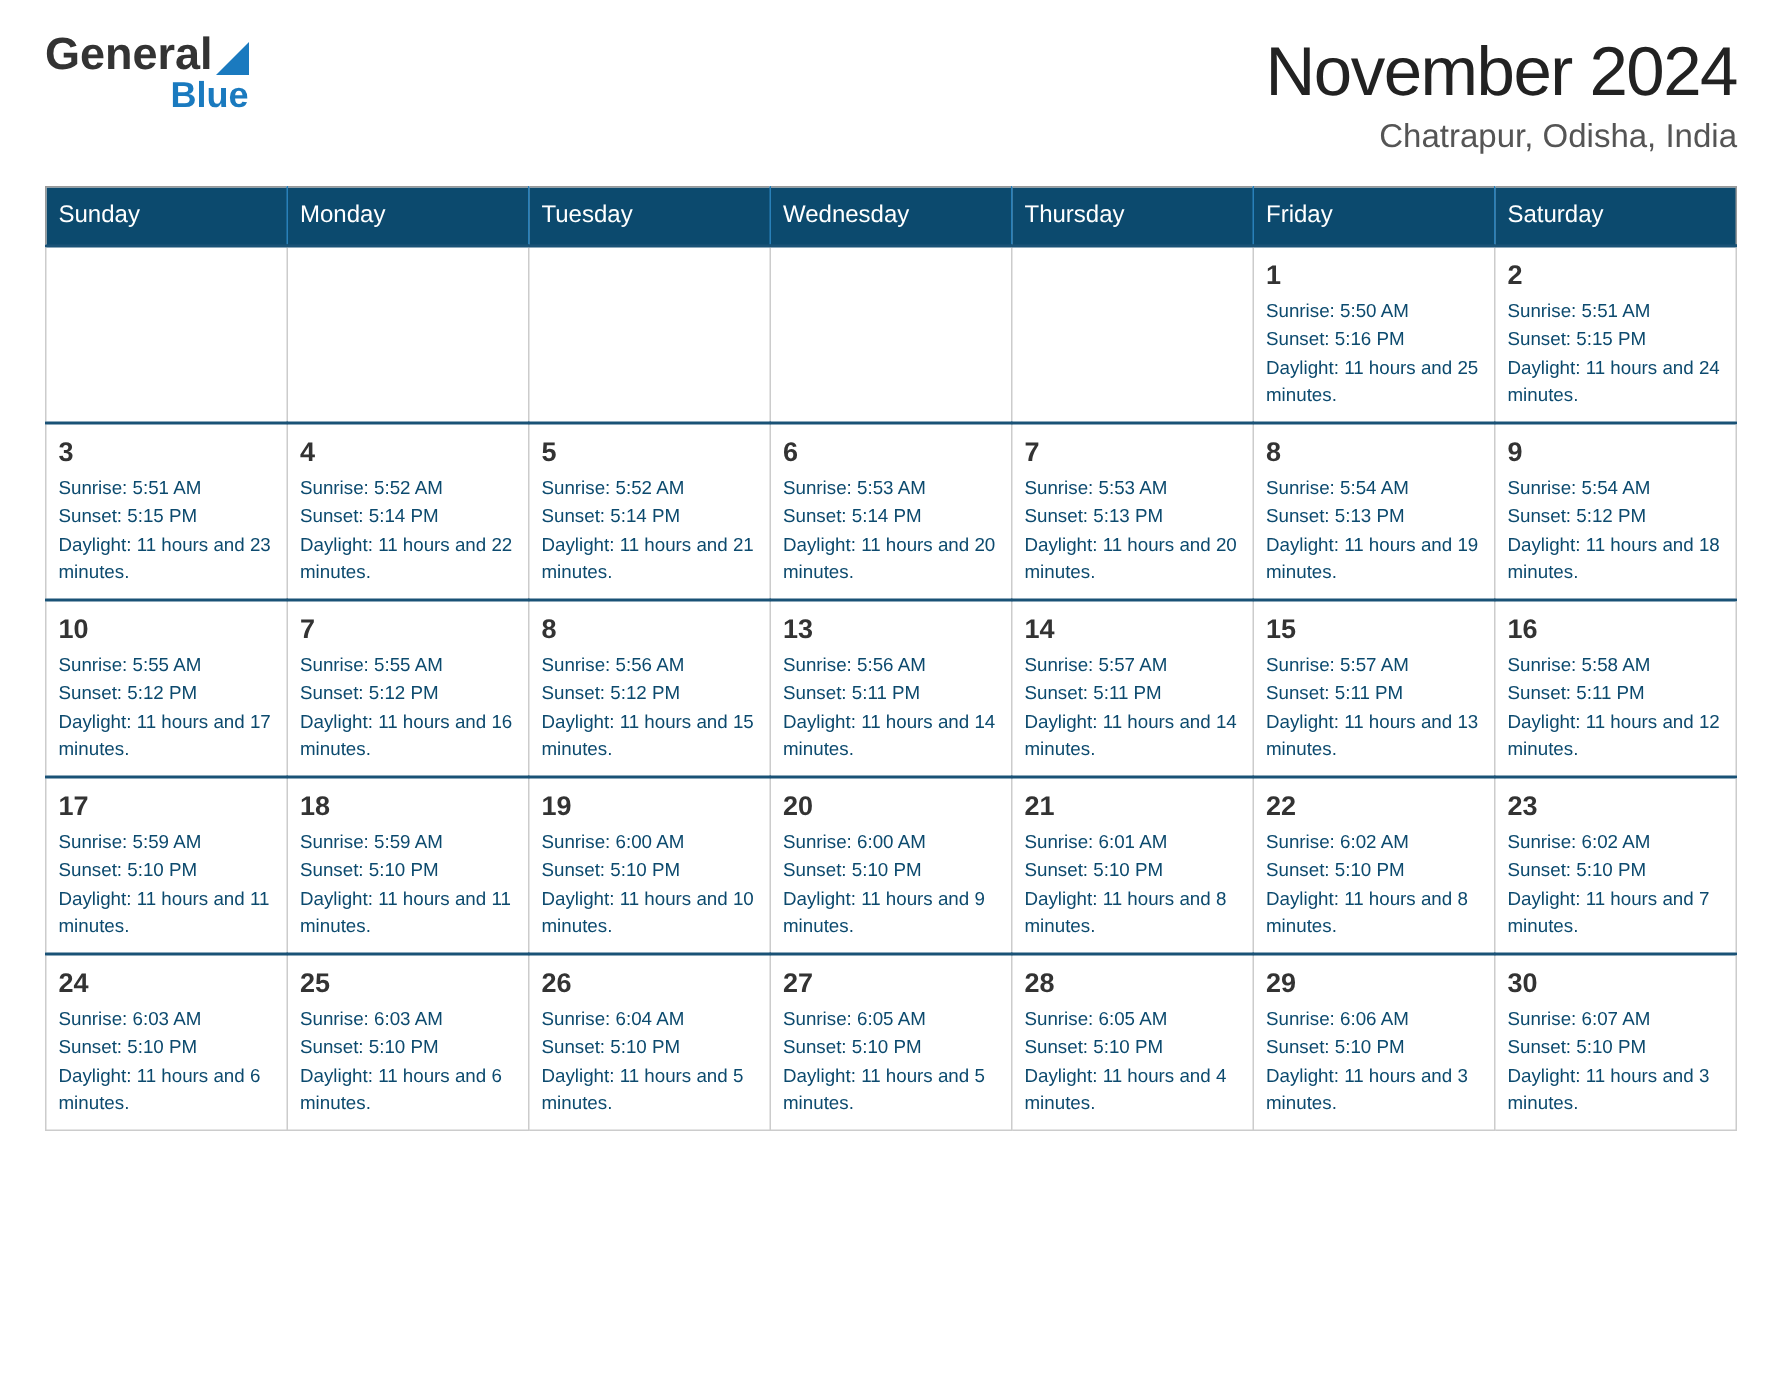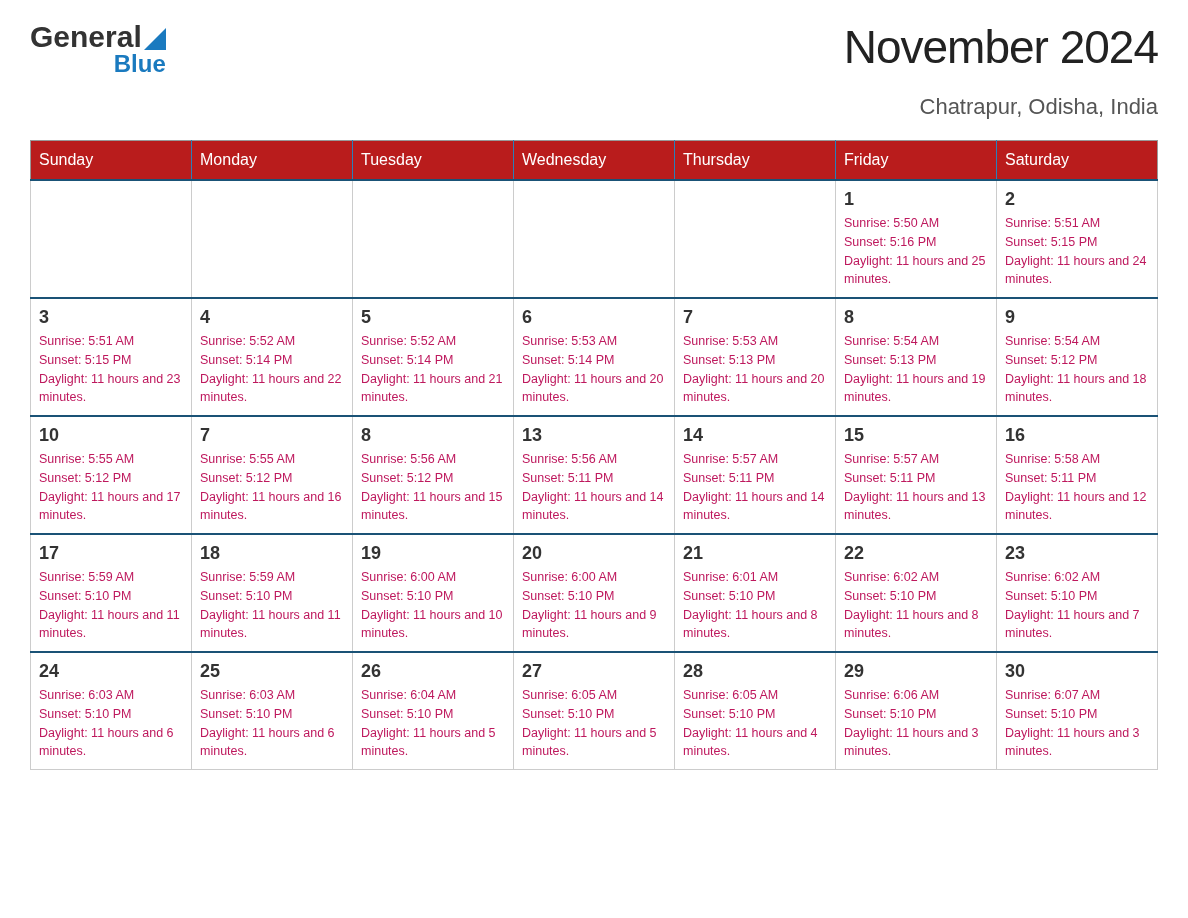--- a/index.html
+++ b/index.html
@@ -25,29 +25,29 @@
     }
     .month-title {
       font-size: 46px;
       font-weight: 300;
       color: #222;
       letter-spacing: -1px;
     }
     .location-title {
       font-size: 22px;
       color: #555;
-      margin-top: 20px;
+      margin-top: 4px;
     }
     .calendar {
       width: 100%;
       border-collapse: collapse;
       border: 1px solid #999;
     }
     .calendar th {
-      background-color: #b91c1c;
+      background-color: #0c4a6e;
       color: #fff;
       padding: 10px 8px;
       text-align: left;
       font-size: 16px;
       font-weight: normal;
       border-right: 1px solid #2980b9;
     }
     .calendar th:last-child {
       border-right: none;
     }
@@ -63,21 +63,21 @@
     .day-number {
       font-size: 18px;
       font-weight: bold;
       color: #333;
       display: block;
       margin-bottom: 4px;
     }
     .day-info {
       font-size: 12.5px;
       line-height: 1.5;
-      color: #be185d;
+      color: #0c4a6e;
     }
     .calendar tr {
       border-bottom: 2px solid #1a5276;
     }
     .calendar tbody tr:last-child {
       border-bottom: none;
     }
     .empty-cell {
       background: #fff;
     }

